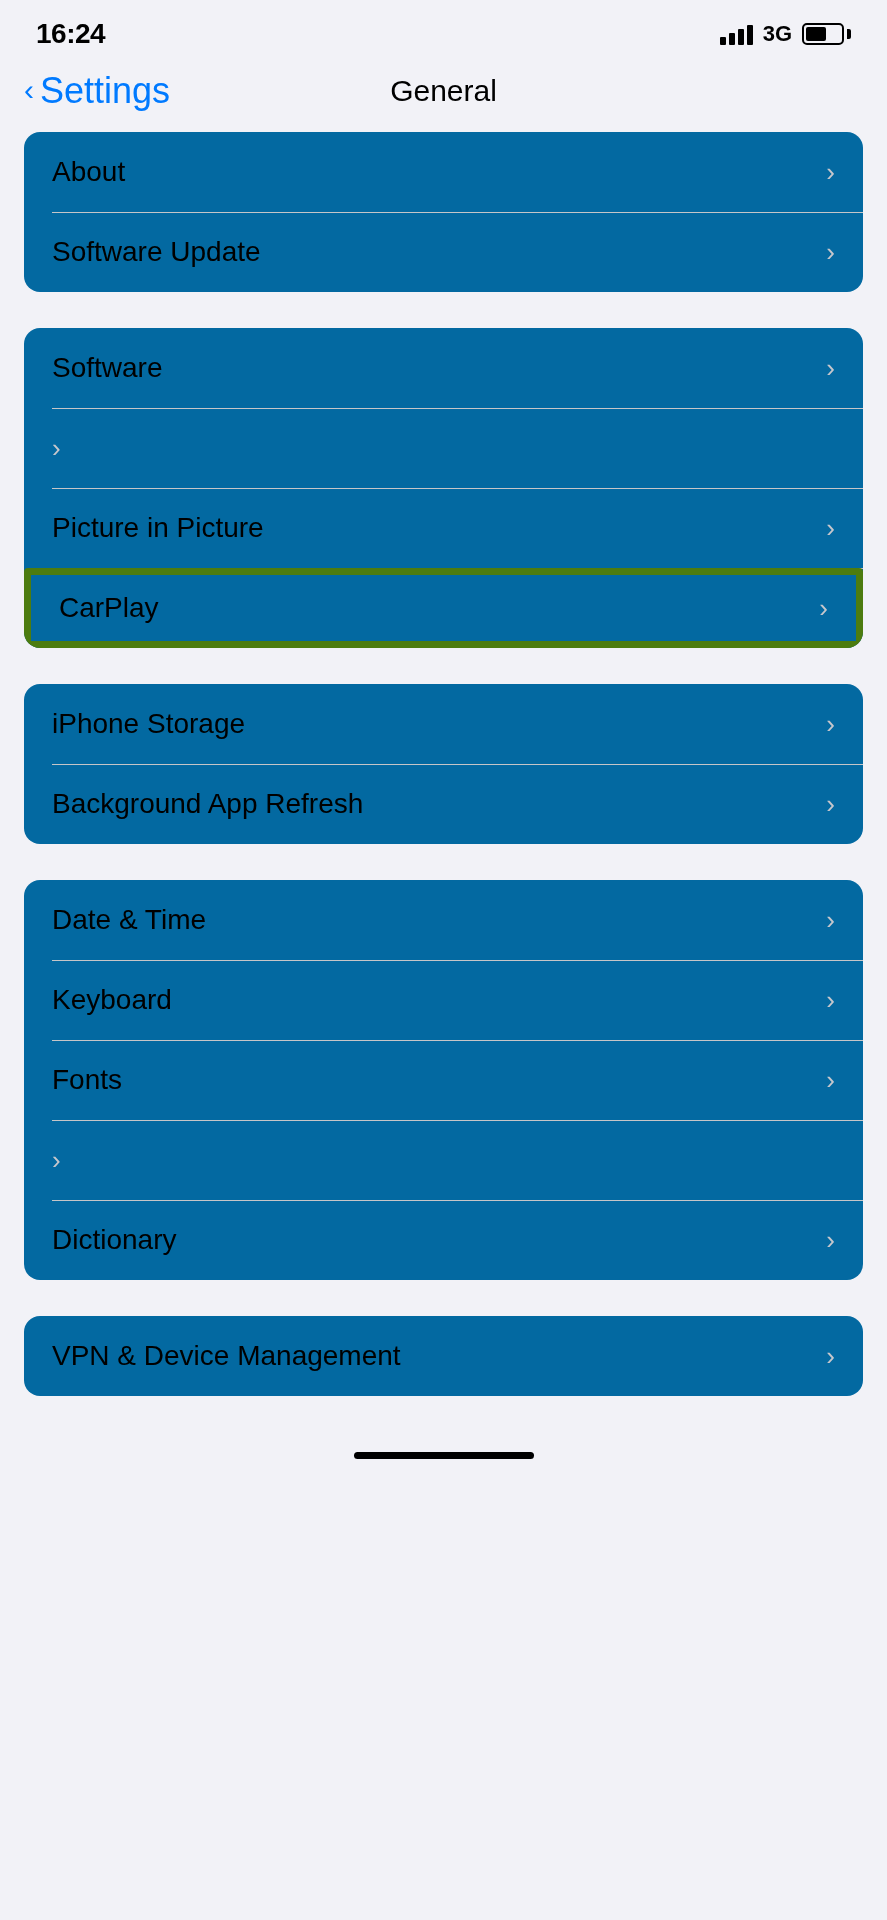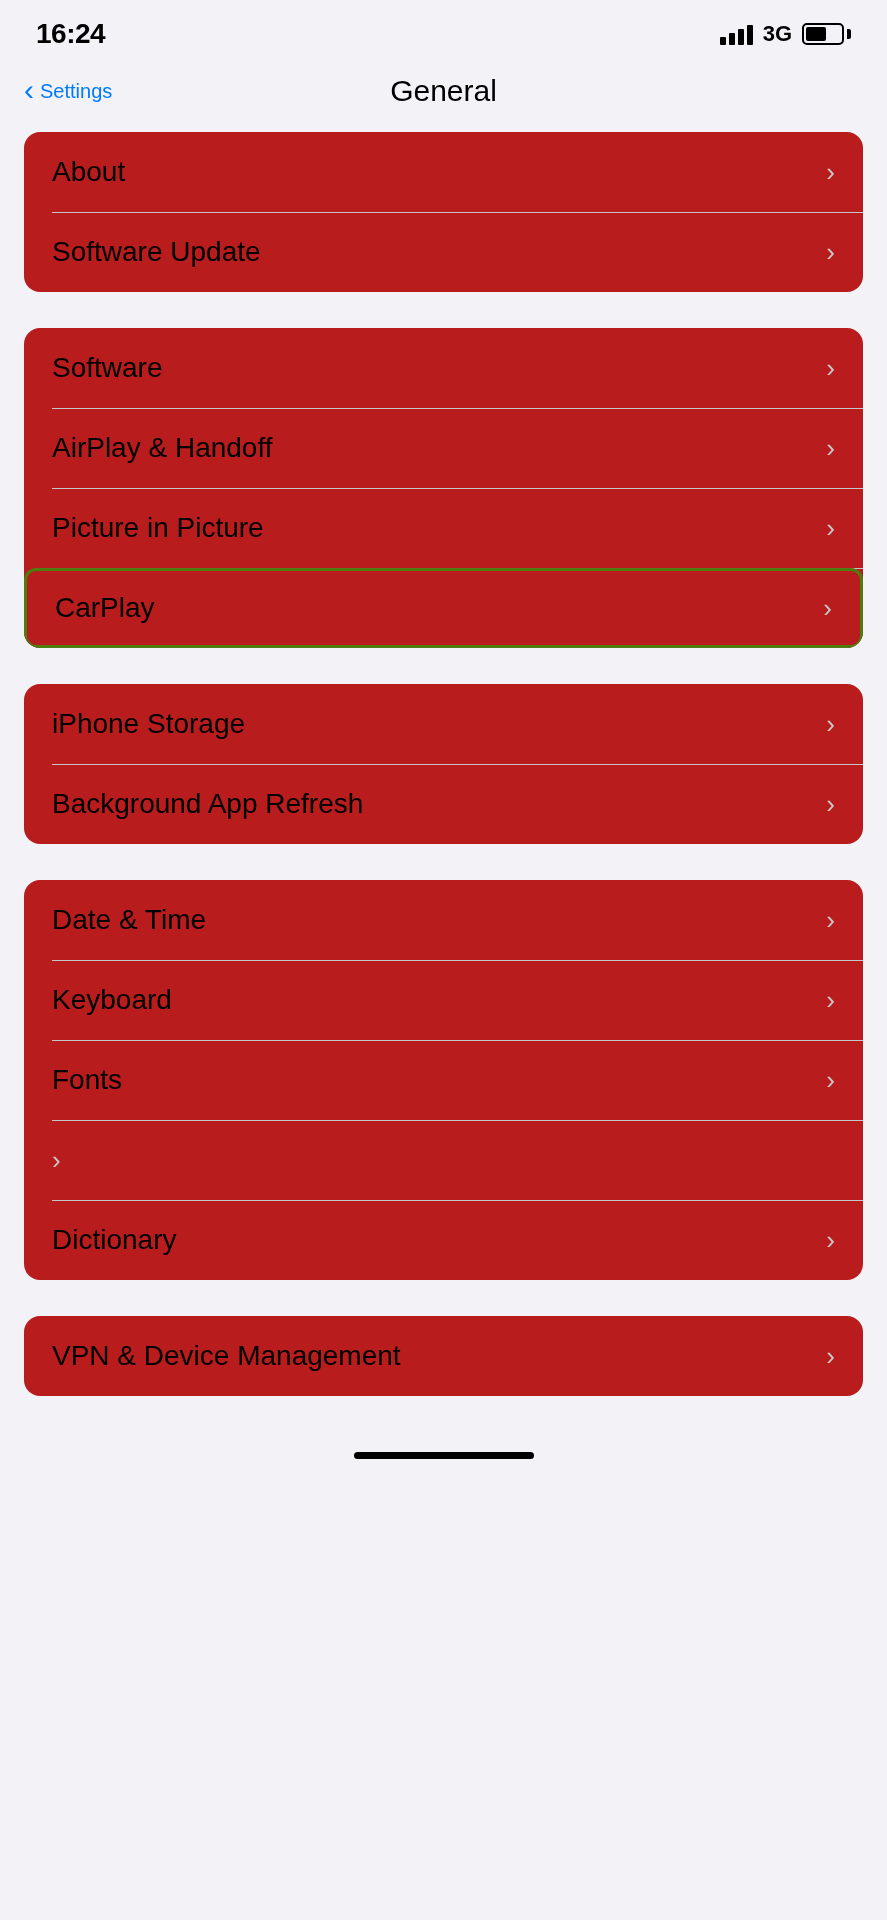--- a/index.html
+++ b/index.html
@@ -120,39 +120,39 @@
     }
 
     .back-chevron {
       font-size: 30px;
       font-weight: 400;
       color: #007aff;
       margin-top: -2px;
     }
 
     .back-label {
-      font-size: 20px;
+      font-size: 36px;
       color: #007aff;
       font-weight: 400;
     }
 
     .page-title {
       font-size: 30px;
       font-weight: 400;
       color: #000;
       text-align: center;
     }
 
     
     .settings-container {
       padding: 0 24px;
     }
 
     .settings-section {
-      background-color: #b91c1c;
+      background-color: #0369a1;
       border-radius: 16px;
       margin-bottom: 36px;
       overflow: hidden;
     }
 
     .settings-row {
       display: flex;
       align-items: center;
       justify-content: space-between;
       padding: 0 28px;
@@ -240,28 +240,27 @@
       <span class="row-chevron">›</span>
     </div>
   </div>
 
   <div class="settings-section">
     <div class="settings-row">
       <span class="row-label">Software</span>
       <span class="row-chevron">›</span>
     </div>
     <div class="settings-row">
-      <span class="row-label">AirPlay &amp; Handoff</span>
       <span class="row-chevron">›</span>
     </div>
     <div class="settings-row">
       <span class="row-label">Picture in Picture</span>
       <span class="row-chevron">›</span>
     </div>
-    <div class="settings-row" style="border: 3px solid #4d7c0f; border-radius: 12px; margin: 0;">
+    <div class="settings-row" style="border: 7px solid #4d7c0f; border-radius: 4px; margin: 0;">
       <span class="row-label">CarPlay</span>
       <span class="row-chevron">›</span>
     </div>
   </div>
 
   <div class="settings-section">
     <div class="settings-row">
       <span class="row-label">iPhone Storage</span>
       <span class="row-chevron">›</span>
     </div>

